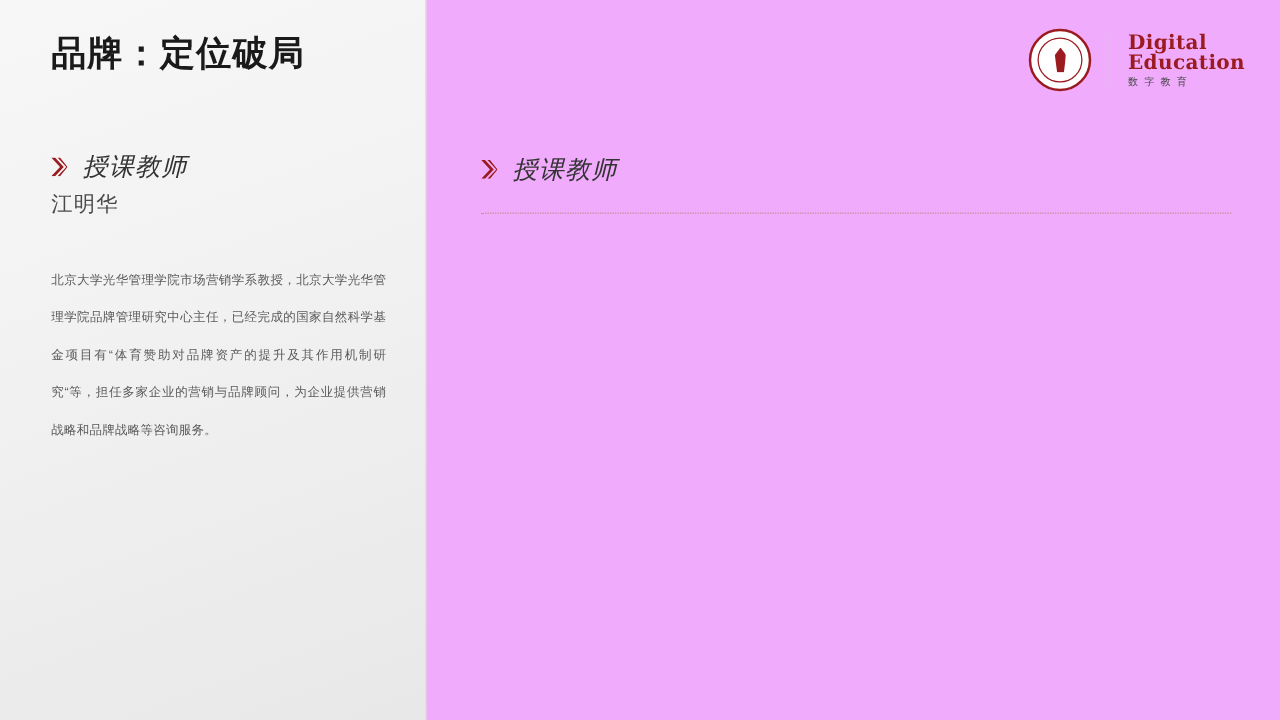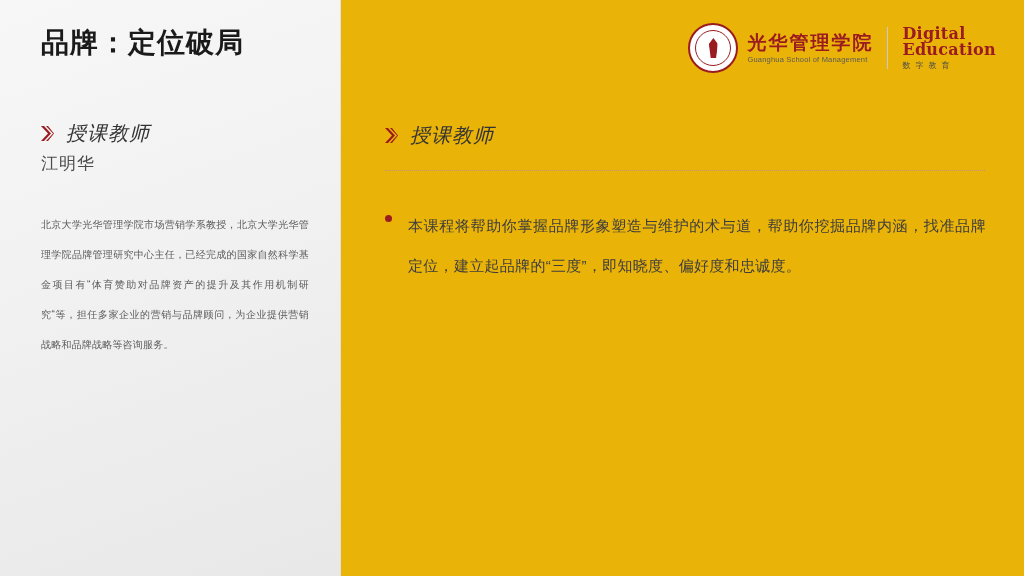--- a/index.html
+++ b/index.html
@@ -10,21 +10,21 @@
     width: 1024px;
     height: 576px;
     background: #ffffff;
     font-family: "Liberation Sans", sans-serif;
     overflow: hidden;
   }
   .slide {
     position: relative;
     width: 1024px;
     height: 576px;
-    background: #eab308;
+    background: #f0abfc;
     overflow: hidden;
   }
   
   .left-panel {
     position: absolute;
     left: 0;
     top: 0;
     width: 341px;
     height: 576px;
     background: linear-gradient(160deg, #f7f7f7 0%, #f2f2f2 40%, #ececec 75%, #e8e8e8 100%);
@@ -230,24 +230,20 @@
 
 <div class="slide">
 
   <div class="left-panel"></div>
 
   <div class="slide-title">品牌：定位破局</div>
 
   <div class="logo-area">
     <div class="gh-logo">
       <div class="gh-seal"></div>
-      <div class="gh-text">
-        <span class="gh-cn">光华管理学院</span>
-        <span class="gh-en">Guanghua School of Management</span>
-      </div>
     </div>
     <div class="logo-divider"></div>
     <div class="de-logo">
       <span class="de-line1">Digital</span>
       <span class="de-line2">Education</span>
       <span class="de-cn">数字教育</span>
     </div>
   </div>
 
   <div class="sec-head teacher-head">
@@ -269,18 +265,14 @@
       <svg width="13" height="15" viewBox="0 0 13 15">
         <path d="M0 0 L7 7.5 L0 15 L3 15 L10 7.5 L3 0 Z" fill="#9b1c20"></path>
         <path d="M5 0 L12 7.5 L5 15 L7 15 L13 7.5 L7 0 Z" fill="#9b1c20"></path>
       </svg>
     </span>
     <span class="sec-label">授课教师</span>
   </div>
 
   <div class="dotted-rule"></div>
 
-  <div class="course-item">
-    <span class="bullet-dot"></span>
-    <span class="course-text">本课程将帮助你掌握品牌形象塑造与维护的术与道，帮助你挖掘品牌内涵，找准品牌定位，建立起品牌的“三度”，即知晓度、偏好度和忠诚度。</span>
-  </div>
 
 </div>
 
 </body></html>

